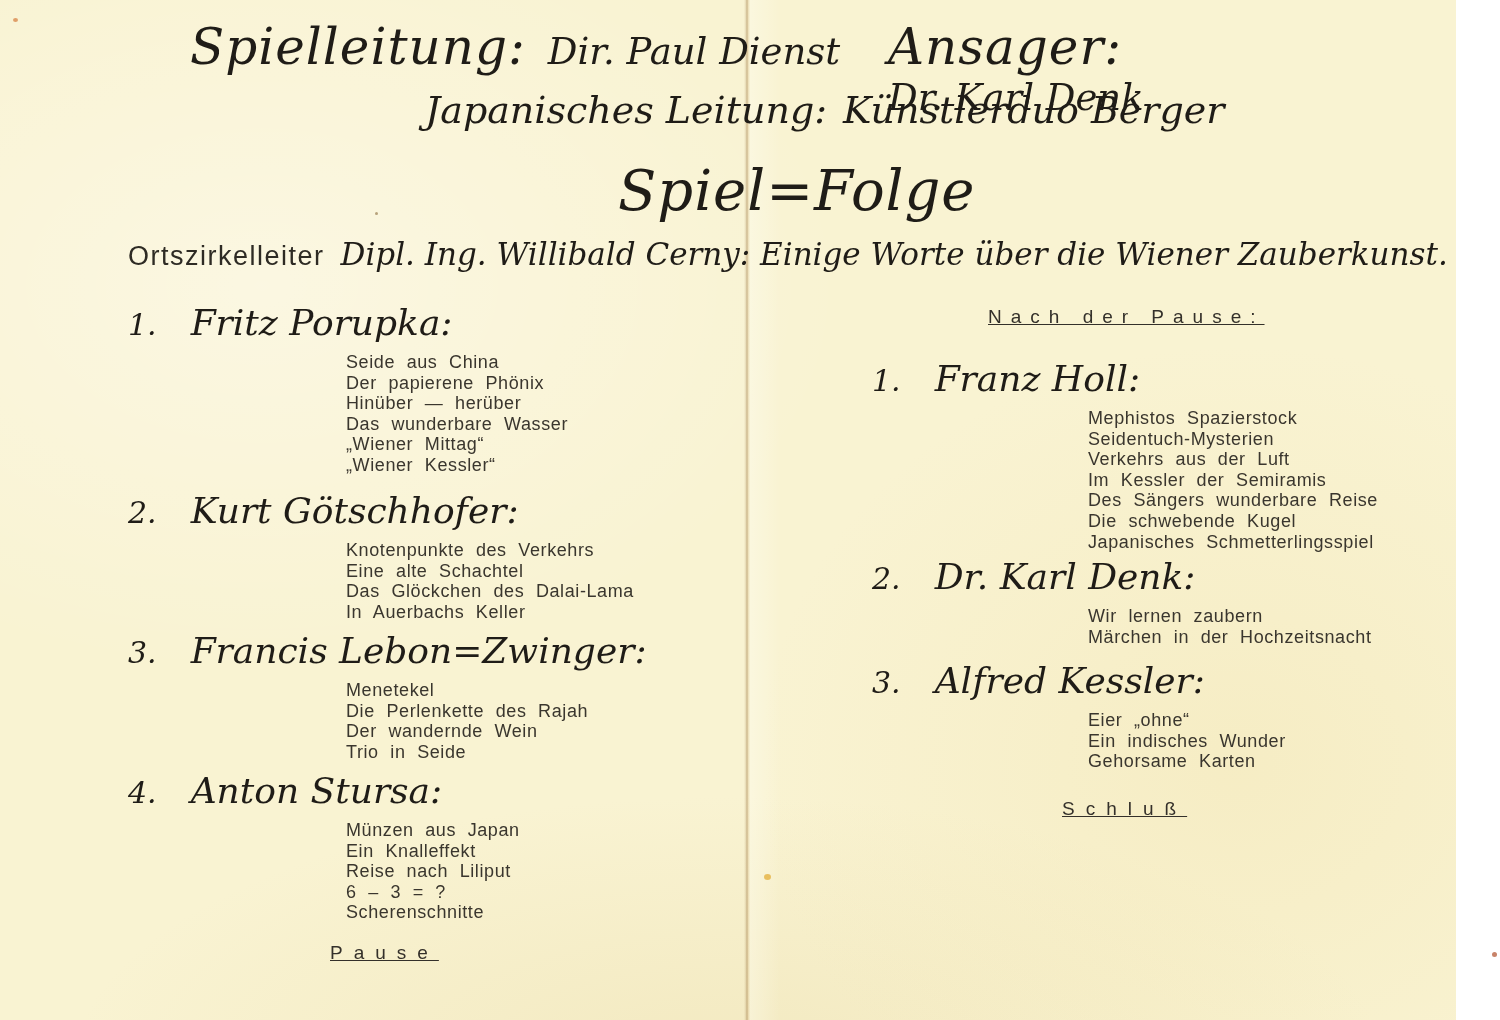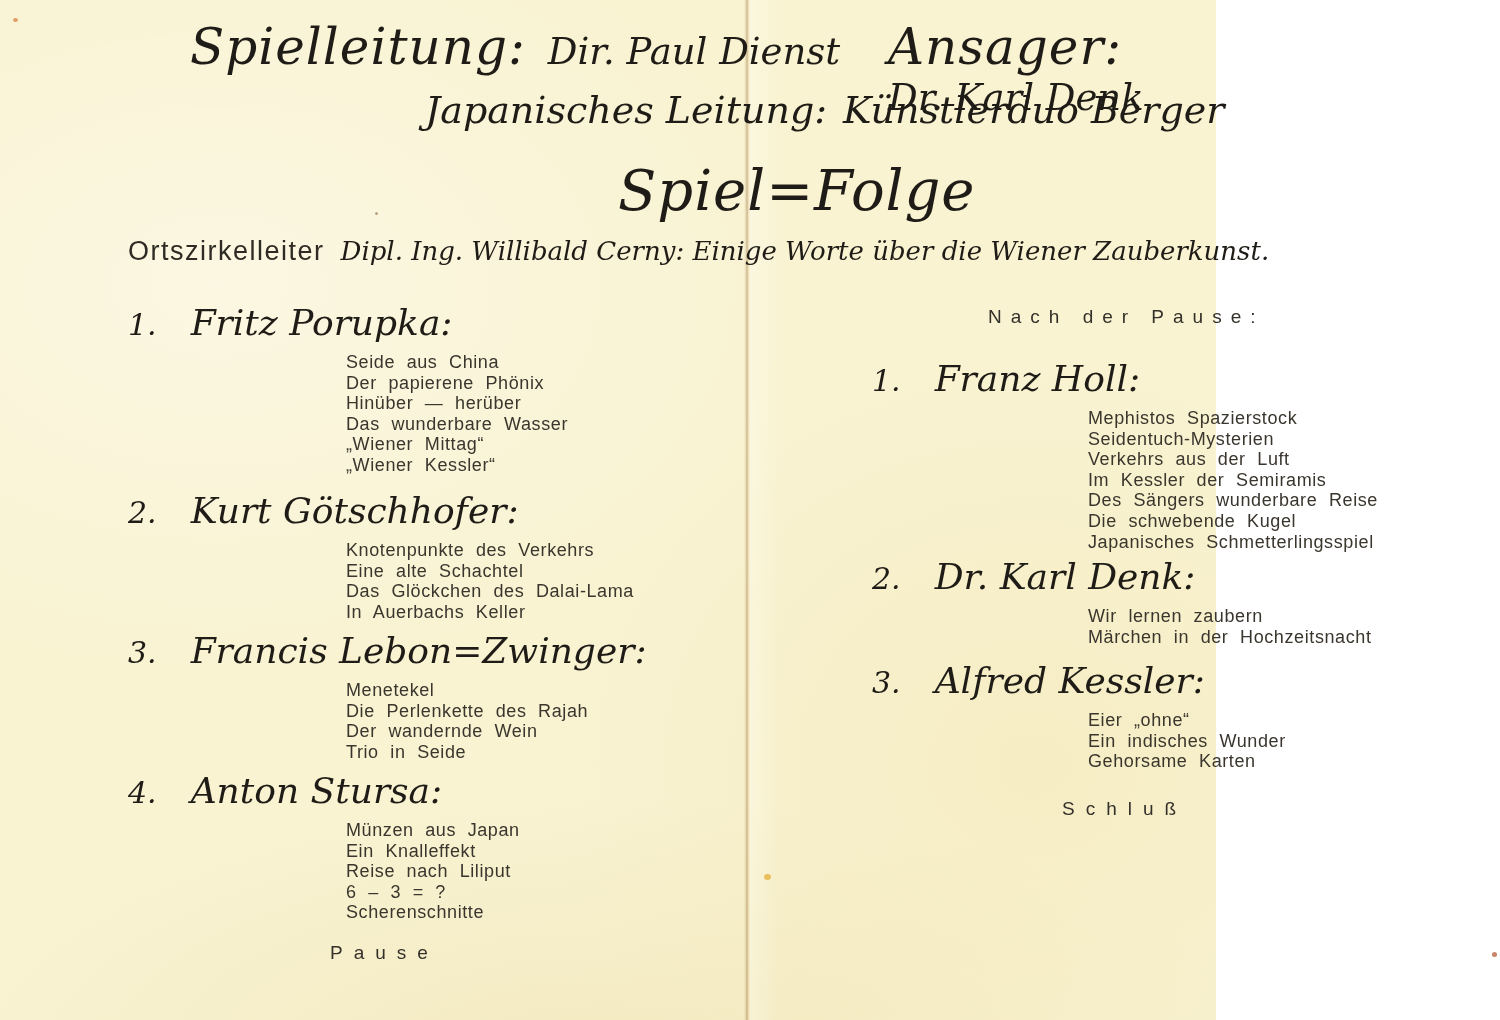--- a/index.html
+++ b/index.html
@@ -7,21 +7,21 @@
     padding: 0;
   }
   body {
     width: 1500px;
     height: 1020px;
     overflow: hidden;
     font-family: "Liberation Sans", sans-serif;
   }
   .page {
     position: relative;
-    width: 1216px;
+    width: 1456px;
     height: 1020px;
     background:
       radial-gradient(ellipse 900px 600px at 18% 28%, rgba(255,255,255,0.35), rgba(255,255,255,0) 65%),
       radial-gradient(ellipse 800px 700px at 85% 75%, rgba(240,225,170,0.35), rgba(240,225,170,0) 60%),
       radial-gradient(ellipse 1200px 500px at 50% 105%, rgba(228,210,150,0.30), rgba(228,210,150,0) 55%),
       #f9f3d2;
     color: #26231d;
   }
   
   .fold {
@@ -77,21 +77,21 @@
   .title {
     position: absolute;
     left: 618px;
     top: 158px;
     font-size: 56px;
     letter-spacing: 1px;
   }
 
   .intro { left: 128px; top: 236px; }
   .intro-prefix { font-size: 27px; letter-spacing: 1.5px; color: #2e2b24; }
-  .intro-script { font-size: 26px; margin-left: 16px; }
+  .intro-script { font-size: 31px; margin-left: 16px; }
 
   .act { position: absolute; }
   .act-head { display: flex; align-items: baseline; gap: 34px; }
   .act-num  { font-size: 30px; }
   .act-name { font-size: 36px; }
   .act-list {
     list-style: none;
     margin: 9px 0 0 218px;
     padding: 0;
   }
@@ -104,20 +104,21 @@
     color: #3a362e;
     white-space: nowrap;
     font-family: "Liberation Sans", sans-serif;
   }
 
   .spaced {
     position: absolute;
     font-size: 19px;
     letter-spacing: 11px;
     color: #34302a;
+    text-decoration: underline;
   }
   .nach-pause { left: 988px; top: 306px; letter-spacing: 9px; }
   .pause-footer { left: 330px; top: 942px; }
   .schluss-footer { left: 1062px; top: 798px; }
 </style>
 </head>
 <body>
 
 <div class="page">
 

